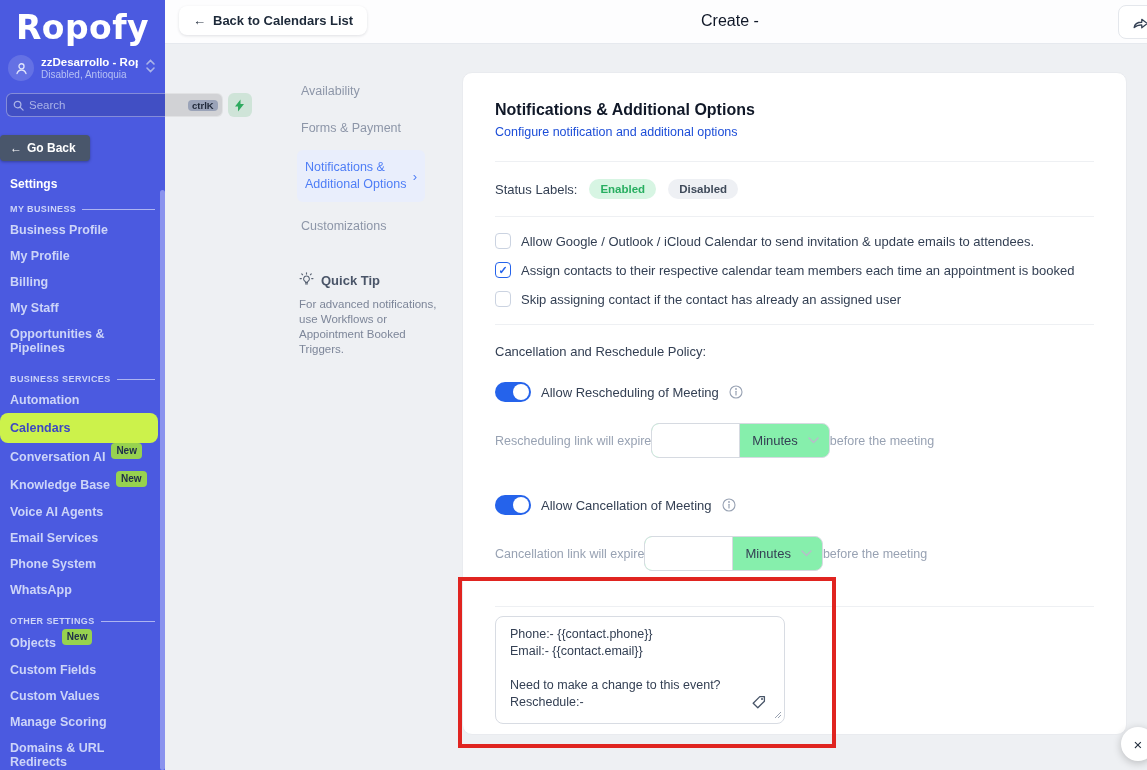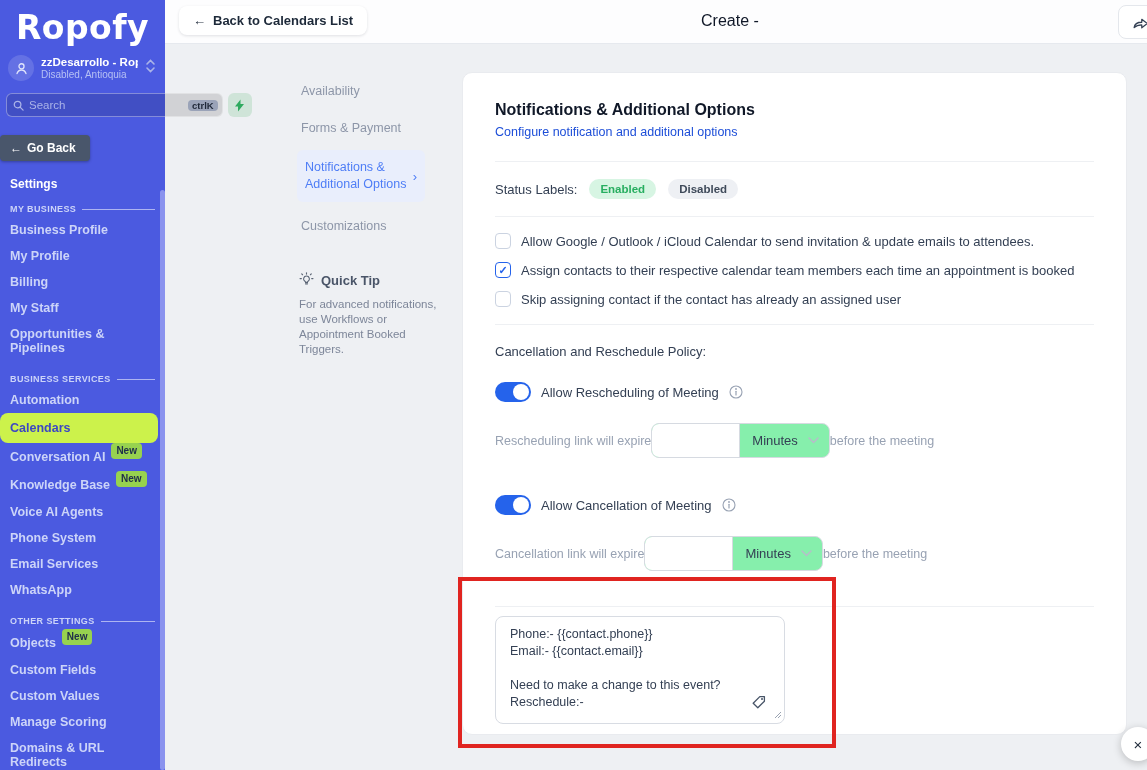--- a/index.html
+++ b/index.html
@@ -168,24 +168,24 @@
         <span class="new-badge">New</span>
       </div>
     <div class="item">
         <span>Knowledge Base</span>
         <span class="new-badge">New</span>
       </div>
     <div class="item">
         <span>Voice AI Agents</span>
       </div>
     <div class="item">
+        <span>Email Services</span>
+      </div>
+    <div class="item">
         <span>Phone System</span>
-      </div>
-    <div class="item">
-        <span>Email Services</span>
       </div>
     <div class="item">
         <span>WhatsApp</span>
       </div>
 
     <div class="sec-header">
       <span>OTHER SETTINGS</span>
         <span class="sec-line"></span>
     </div>
     <div class="item">

